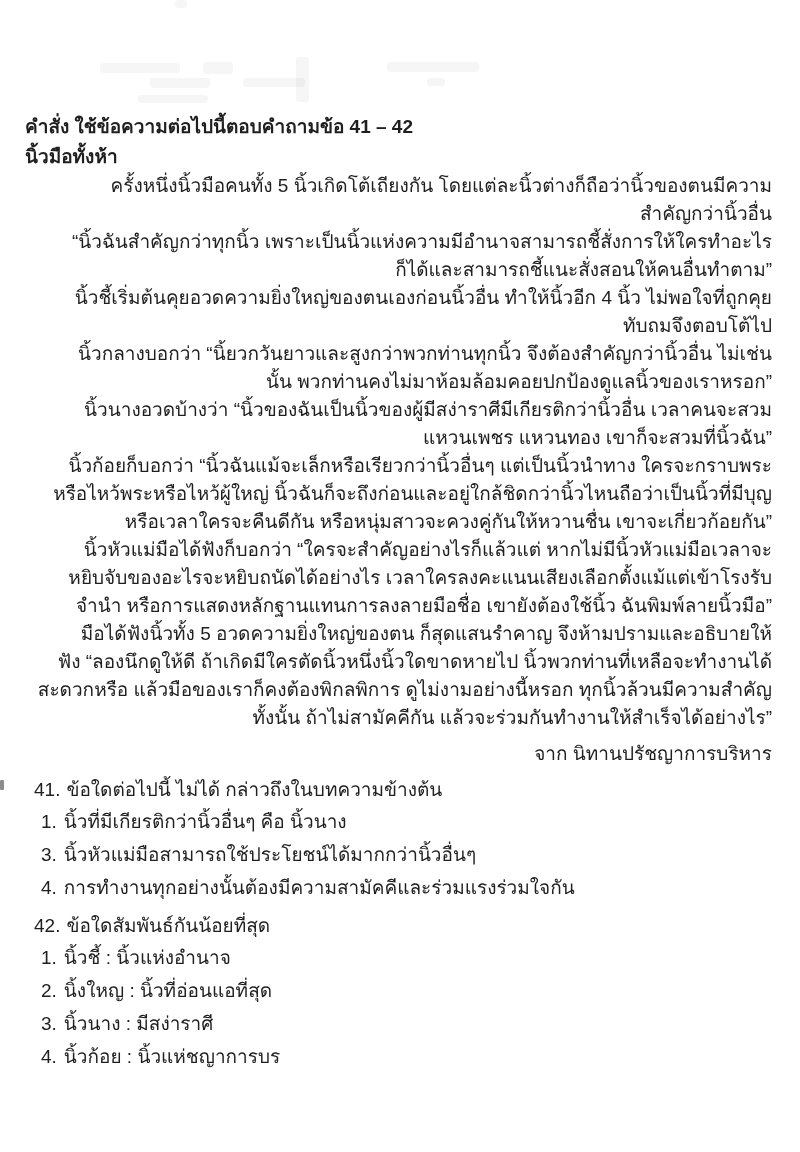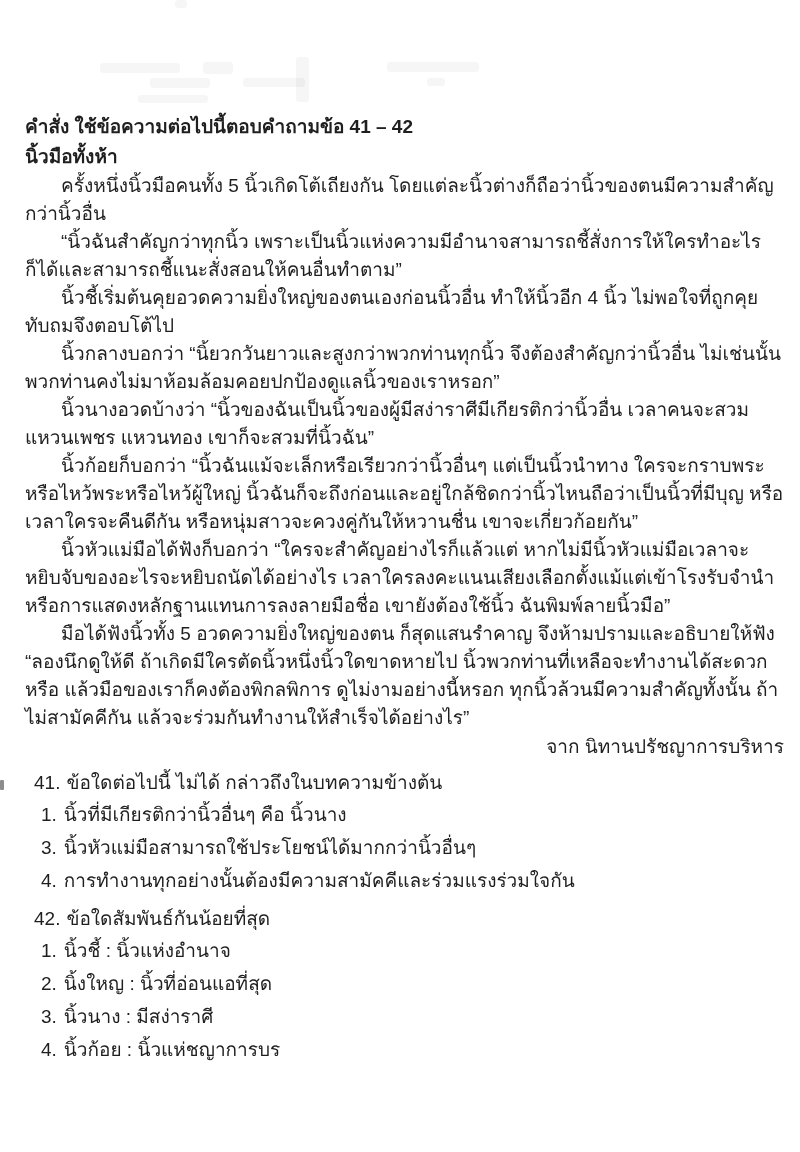--- a/index.html
+++ b/index.html
@@ -31,38 +31,38 @@
     left: 0;
     top: 780px;
     width: 4px;
     height: 10px;
     background: rgba(0,0,0,0.45);
     border-radius: 1px;
   }
   .content {
     position: absolute;
     left: 25px;
-    right: 16px;
+    right: 28px;
     top: 112px;
   }
   .bold-line {
     font-weight: bold;
     font-size: 19px;
     line-height: 30px;
     white-space: nowrap;
   }
   .passage p.para {
     margin: 0;
     font-size: 19px;
     line-height: 28px;
     text-indent: 36px;
-    text-align: left;
+    text-align: right;
   }
   .attribution {
-    margin-top: 1px;
+    margin-top: 8px;
     font-size: 19px;
     line-height: 28px;
     text-align: right;
   }
   .question {
     margin-top: 6px;
   }
   .q-line {
     font-size: 19px;
     line-height: 31px;

